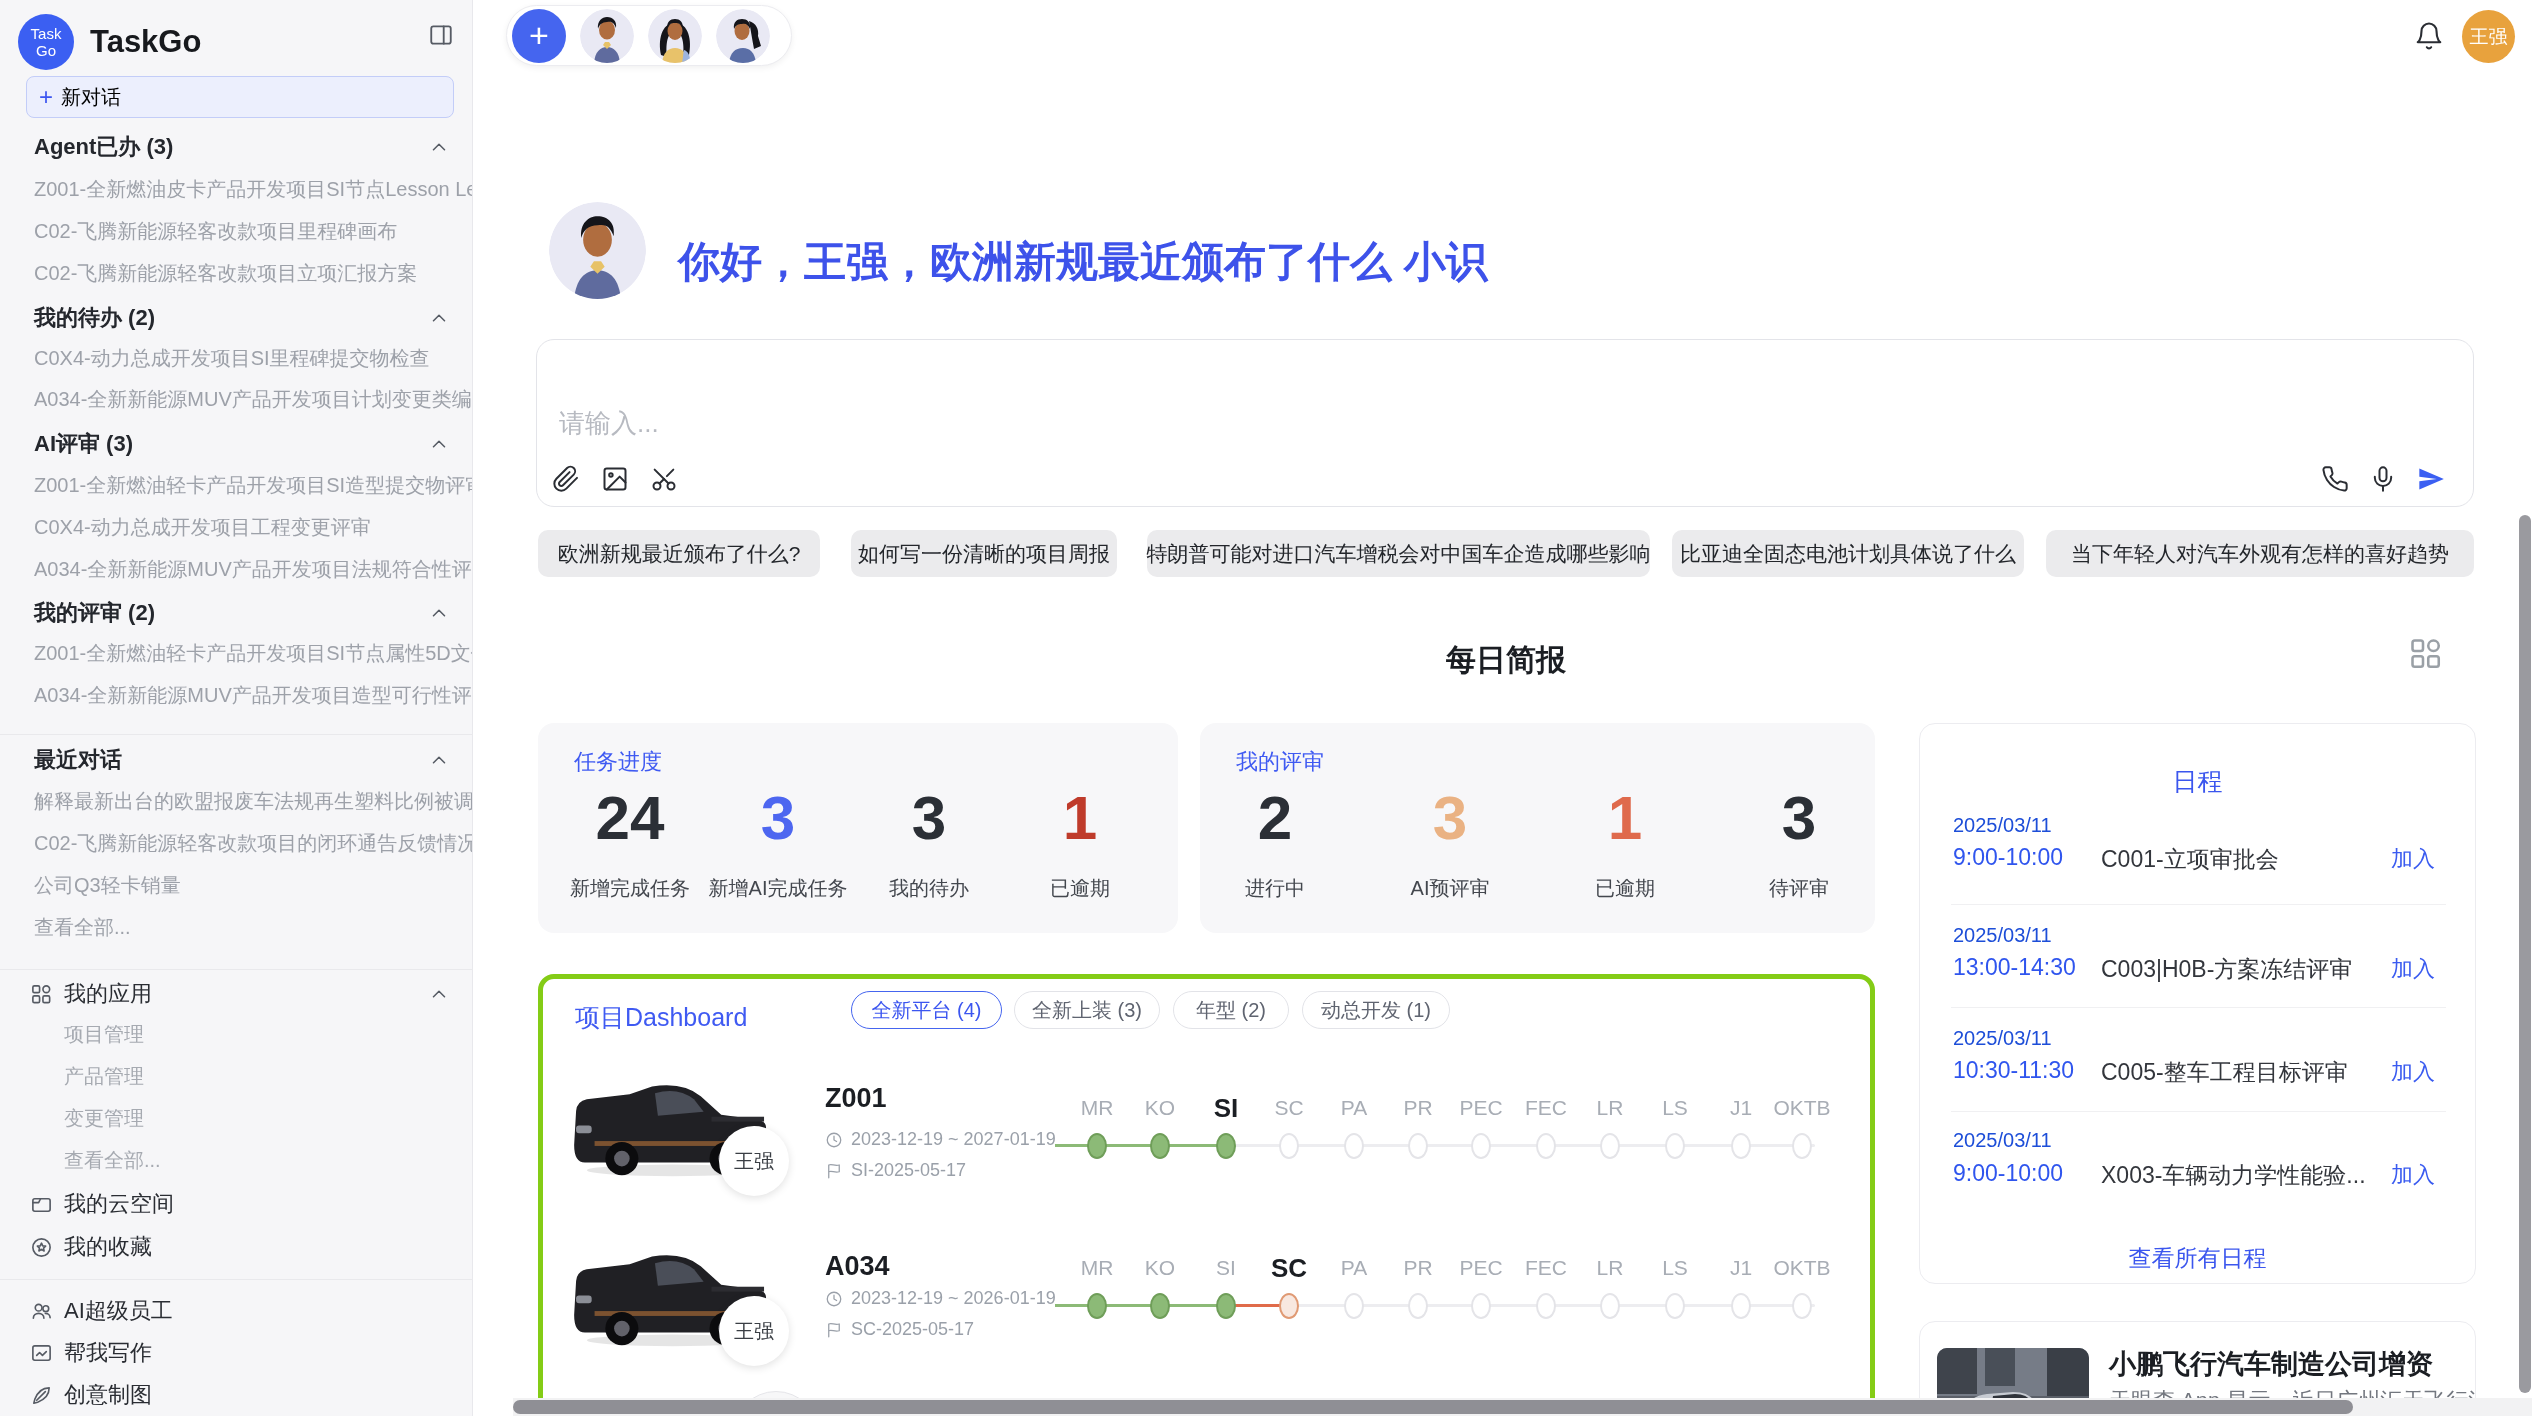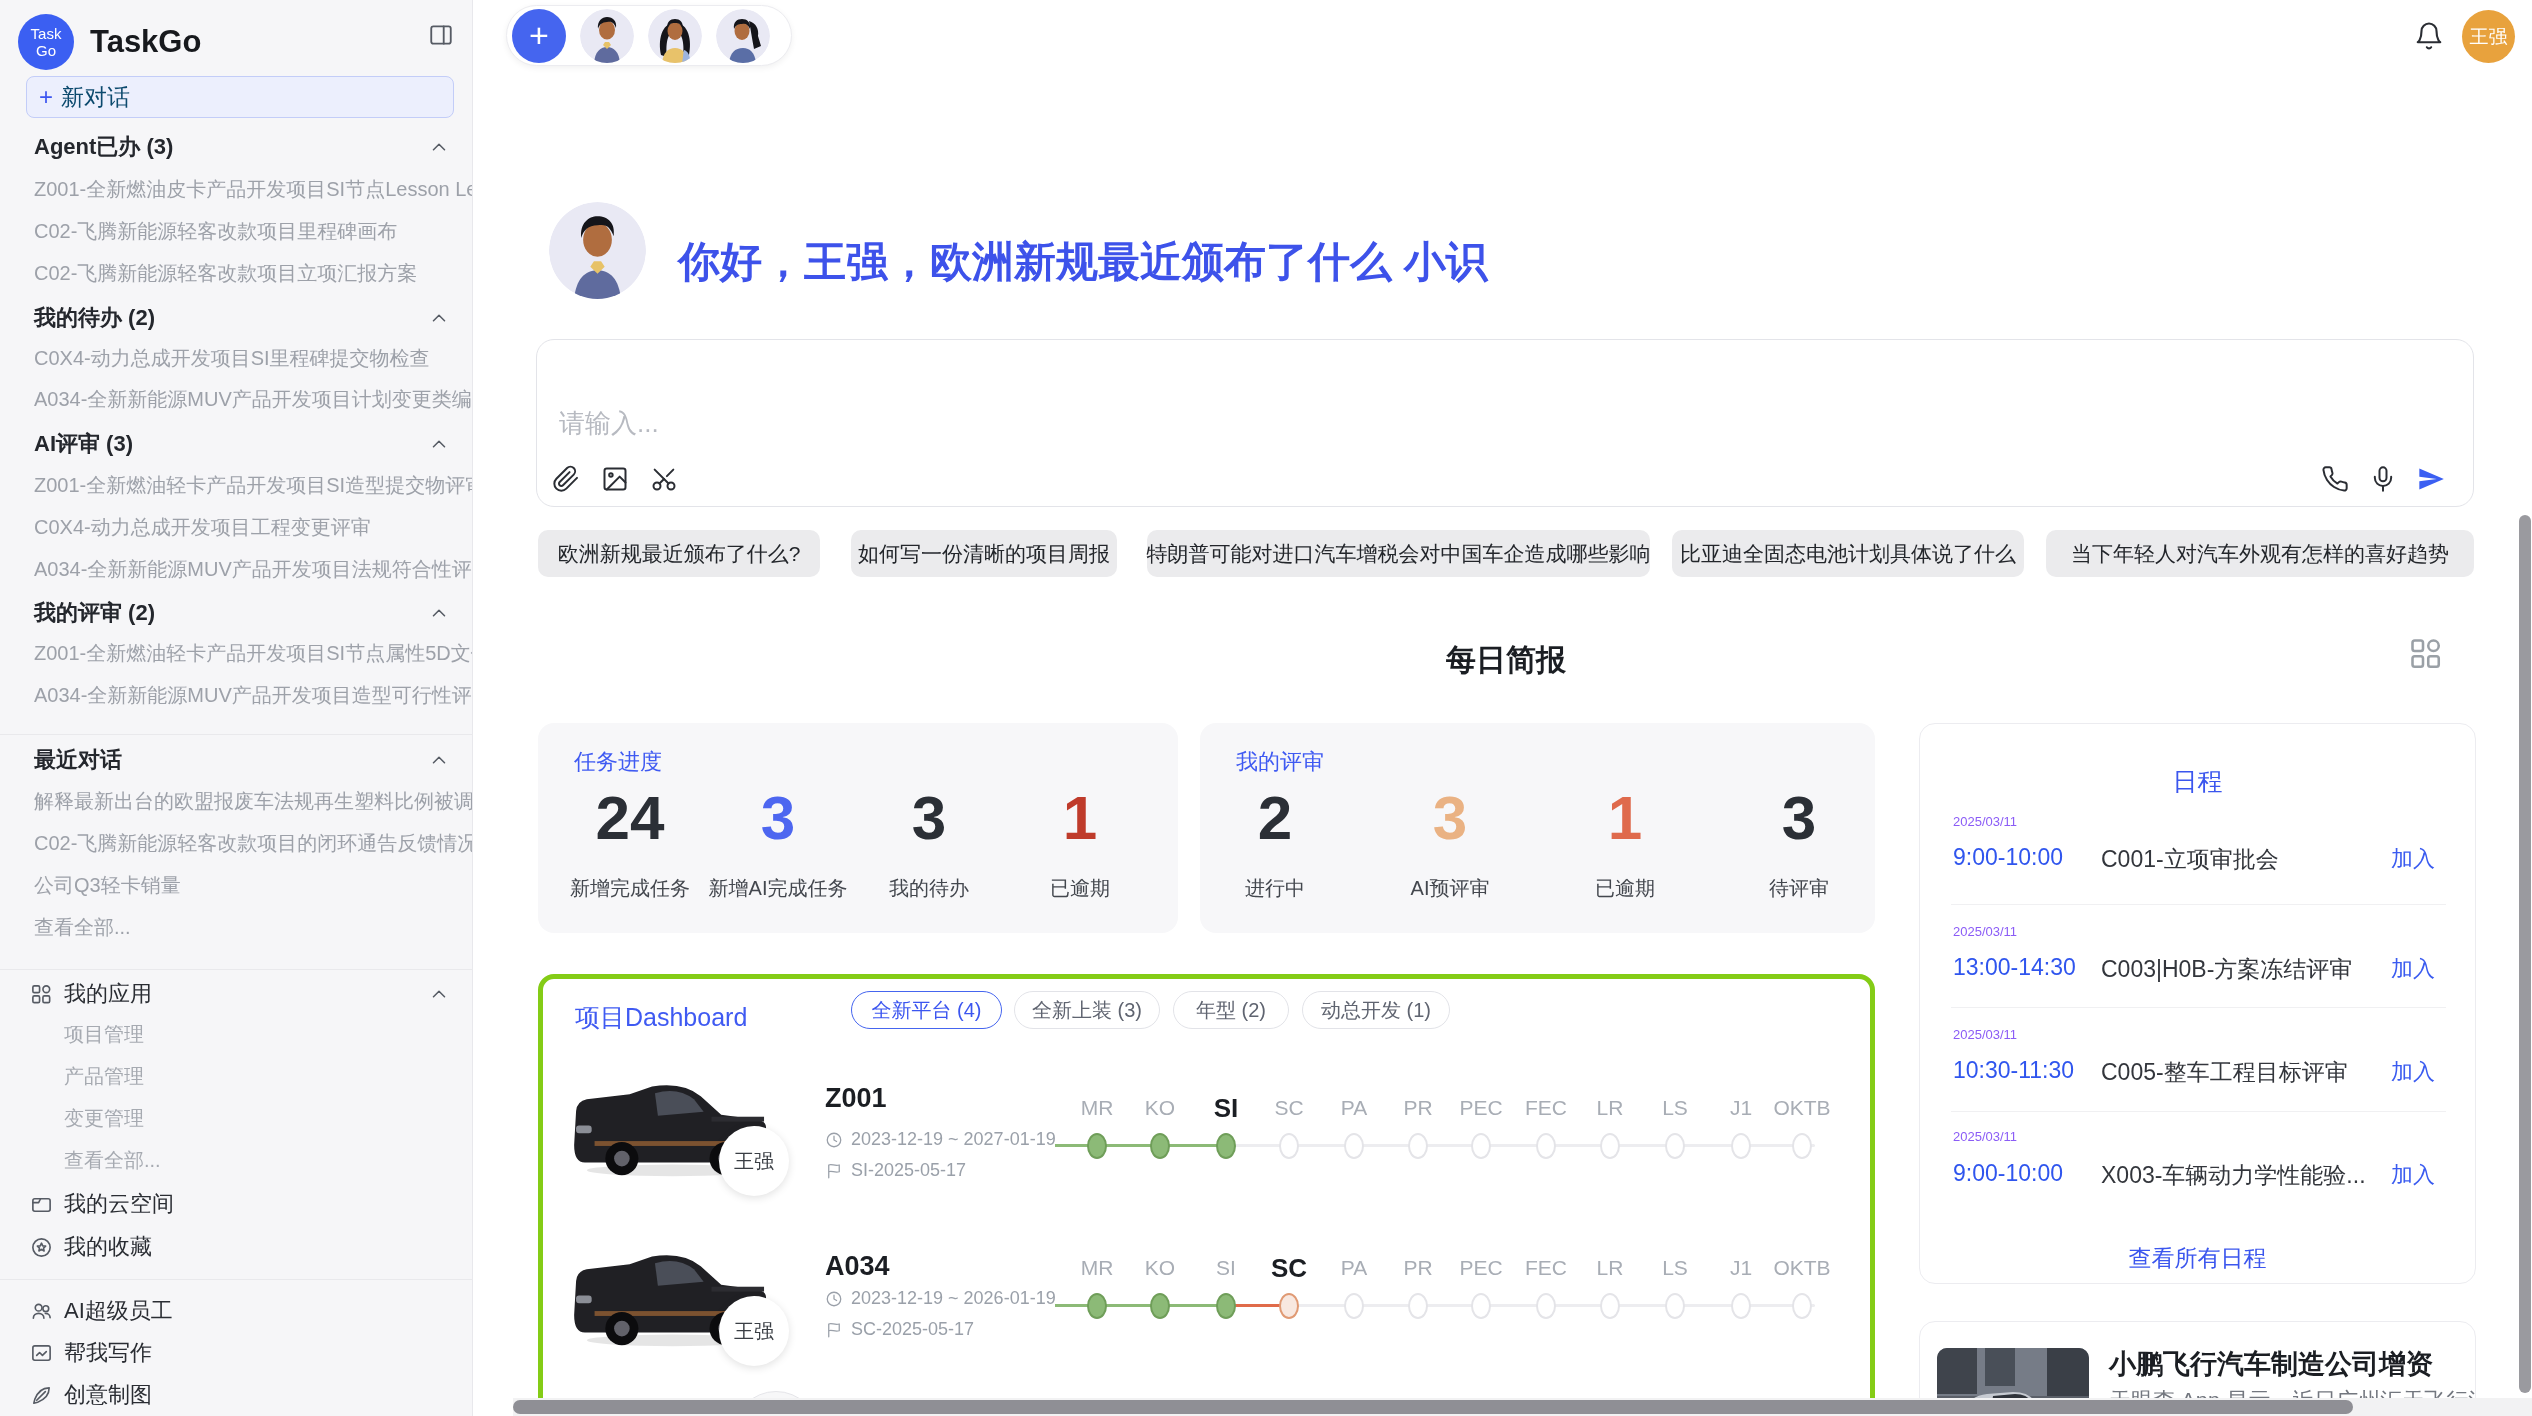--- a/index.html
+++ b/index.html
@@ -10,21 +10,21 @@
   
   .sidebar{position:absolute;left:0;top:0;width:473px;height:1416px;background:#f6f6f8;border-right:1px solid #e8e8ec;box-sizing:border-box;}
   .sb-h{font-size:22px;font-weight:600;color:#24272d;height:28px;line-height:28px;}
   .sb-i{font-size:20px;color:#9da1a9;height:26px;line-height:26px;width:438px;}
   .sb-sub{font-size:20px;color:#a6aab1;height:26px;line-height:26px;}
   .sb-nav{font-size:22px;color:#2a2d33;height:28px;line-height:28px;}
   .sb-div{position:absolute;left:0;width:473px;height:1px;background:#e9e9ec;}
   .chev{position:absolute;left:428px;width:22px;height:22px;}
   .newchat{position:absolute;left:26px;top:76px;width:428px;height:42px;background:#eceffd;border:1px solid #c3cdf8;border-radius:8px;box-sizing:border-box;display:flex;align-items:center;padding-left:12px;gap:8px;cursor:pointer;}
   .newchat .plus{color:#3c56f0;font-size:24px;font-weight:500;line-height:1;}
-  .newchat .lbl{color:#0c4a6e;font-size:23px;font-weight:500;}
+  .newchat .lbl{color:#000000;font-size:20px;font-weight:500;}
   .logo-circle{position:absolute;left:18px;top:14px;width:56px;height:56px;border-radius:50%;background:#3b5ff2;color:#fff;display:flex;flex-direction:column;align-items:center;justify-content:center;font-size:15px;line-height:17px;font-weight:500;}
   .brand{position:absolute;left:90px;top:24px;font-size:31px;font-weight:700;color:#17191d;}
   
   .pill{position:absolute;left:506px;top:5px;width:286px;height:61px;background:#fff;border:1px solid #ececf0;border-radius:31px;box-shadow:0 2px 6px rgba(0,0,0,.06);display:flex;align-items:center;padding-left:5px;gap:14px;box-sizing:border-box;}
   .pill .add{width:54px;height:54px;border-radius:50%;background:#4565ef;color:#fff;font-size:34px;display:flex;align-items:center;justify-content:center;cursor:pointer;}
   .pill .av{width:54px;height:54px;border-radius:50%;overflow:hidden;}
   .user-badge{position:absolute;left:2462px;top:10px;width:53px;height:53px;border-radius:50%;background:#e8a23d;color:#fff;font-size:19px;display:flex;align-items:center;justify-content:center;cursor:pointer;}
   .greet{position:absolute;left:678px;top:236px;height:52px;line-height:52px;font-size:42px;font-weight:700;color:#3d52ea;}
   .inputbox{position:absolute;left:536px;top:339px;width:1938px;height:168px;border:1px solid #e3e4e9;border-radius:18px;box-sizing:border-box;background:#fff;}
   .placeholder{position:absolute;left:22px;top:66px;font-size:26px;color:#b7bac1;}
@@ -47,21 +47,21 @@
   .tl-base{position:absolute;left:0;top:51px;width:760px;height:3px;background:#ededf0;border-radius:2px;}
   .tl-fill{position:absolute;top:51px;height:3px;background:#8cba77;}
   .tl-red{position:absolute;top:51px;height:3px;background:#e06b4a;}
   .tl-lab{position:absolute;top:0;width:80px;text-align:center;font-size:21px;color:#a8adb5;line-height:30px;}
   .tl-lab.cur{font-size:26px;font-weight:600;color:#1b1e23;}
   .tl-dot{position:absolute;top:40px;width:20px;height:26px;border-radius:50%;box-sizing:border-box;background:#fff;border:2px solid #e4e4e8;}
   .tl-dot.done{background:#8cba77;border-color:#6f9e59;}
   .tl-dot.warn{background:#f8e8e0;border-color:#e09a74;}
   .sched{position:absolute;left:1919px;top:723px;width:557px;height:561px;border:1px solid #ececf0;border-radius:16px;background:#fff;box-sizing:border-box;}
   .sched .title{position:absolute;left:0;top:25px;width:100%;text-align:center;font-size:25px;color:#3b56ee;margin-top:16px;}
-  .s-date{position:absolute;left:33px;font-size:13px;color:#8b5cf6;text-align:right;}
+  .s-date{position:absolute;left:33px;font-size:20px;color:#1d4ed8;text-align:right;}
   .s-time{position:absolute;left:33px;font-size:23px;color:#2f55ee;font-weight:500;}
   .s-name{position:absolute;left:181px;font-size:23px;color:#33363c;}
   .s-join{position:absolute;right:40px;font-size:22px;color:#3a5bf0;cursor:pointer;}
   .s-div{position:absolute;left:31px;width:495px;height:1px;background:#f0f0f2;}
   .view-all{position:absolute;left:0;top:519px;width:100%;text-align:center;font-size:23px;color:#3b56ee;cursor:pointer;}
   .news{position:absolute;left:1919px;top:1321px;width:557px;height:95px;border:1px solid #ececf0;border-radius:16px;background:#fff;overflow:hidden;box-sizing:border-box;}
   .news .ttl{position:absolute;left:189px;top:24px;font-size:27px;font-weight:700;color:#1b1e23;}
   .news .snp{position:absolute;left:189px;top:64px;font-size:22px;color:#73777f;white-space:nowrap;}
   .hscroll{position:absolute;left:513px;top:1398px;width:2019px;height:18px;background:#f2f2f3;}
   .hthumb{position:absolute;left:0;top:2px;width:1840px;height:14px;border-radius:7px;background:#8f8f95;}

